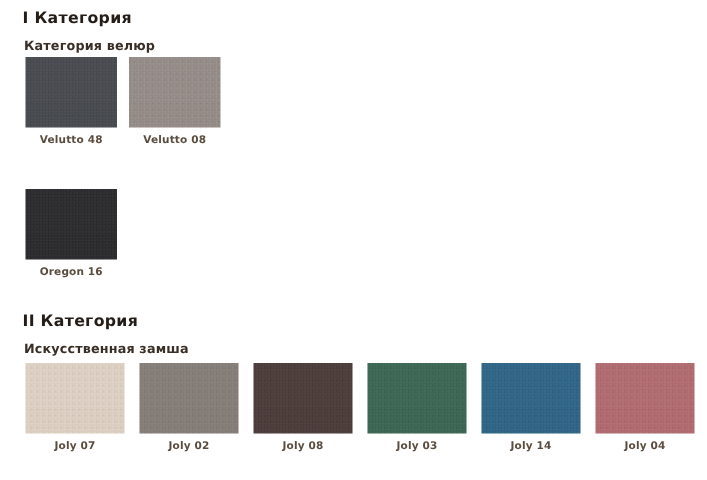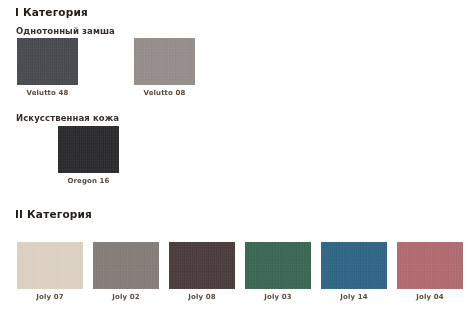--- a/index.html
+++ b/index.html
@@ -94,47 +94,47 @@
     letter-spacing: 0.1px;
   }
 </style>
 </head>
 <body style="background-color: rgb(255, 255, 255);">
 
 <div class="page">
 
   <div class="category-title" style="left:15px; top:6px;">I Категория</div>
 
-  <div class="group-subtitle" style="left:16px; top:26px;">Однотонный замша</div>
+  <div class="group-subtitle" style="left:16px; top:26px;">Категория велюр</div>
 
   <div class="swatch-row" style="left:17px; top:38px; width:131px; height:60px;">
 
     <div class="swatch" style="left:0px; width:61px; height:47px;">
       <div class="swatch-chip" style="background-color: rgb(71, 74, 79);"></div>
       <div class="swatch-label" style="top:51px;">Velutto 48</div>
     </div>
 
-    <div class="swatch" style="left:69px; width:61px; height:47px;margin-left:48px;">
+    <div class="swatch" style="left:69px; width:61px; height:47px;">
       <div class="swatch-chip" style="background-color: rgb(151, 142, 138);"></div>
       <div class="swatch-label" style="top:51px;">Velutto 08</div>
     </div>
   </div>
 
-  <div class="group-subtitle" style="left:16px; top:113px;">Искусственная кожа</div>
 
-  <div class="swatch-row" style="left:17px; top:126px; width:61px; height:60px;margin-left:41px;">
+  <div class="swatch-row" style="left:17px; top:126px; width:61px; height:60px;">
 
     <div class="swatch" style="left:0px; width:61px; height:47px;">
       <div class="swatch-chip" style="background-color: rgb(43, 43, 46);"></div>
       <div class="swatch-label" style="top:51px;">Oregon 16</div>
     </div>
   </div>
 
   <div class="category-title" style="left:15px; top:208px;">II Категория</div>
 
+  <div class="group-subtitle" style="left:16px; top:228px;">Искусственная замша</div>
 
   <div class="swatch-row" style="left:17px; top:242px; width:446px; height:62px;">
 
     <div class="swatch" style="left:0px; width:66px; height:47px;text-decoration:underline;">
       <div class="swatch-chip" style="background-color: rgb(222, 209, 196);"></div>
       <div class="swatch-label" style="top:51px;">Joly 07</div>
     </div>
 
     <div class="swatch" style="left:76px; width:66px; height:47px;">
       <div class="swatch-chip" style="background-color: rgb(133, 125, 120);"></div>

